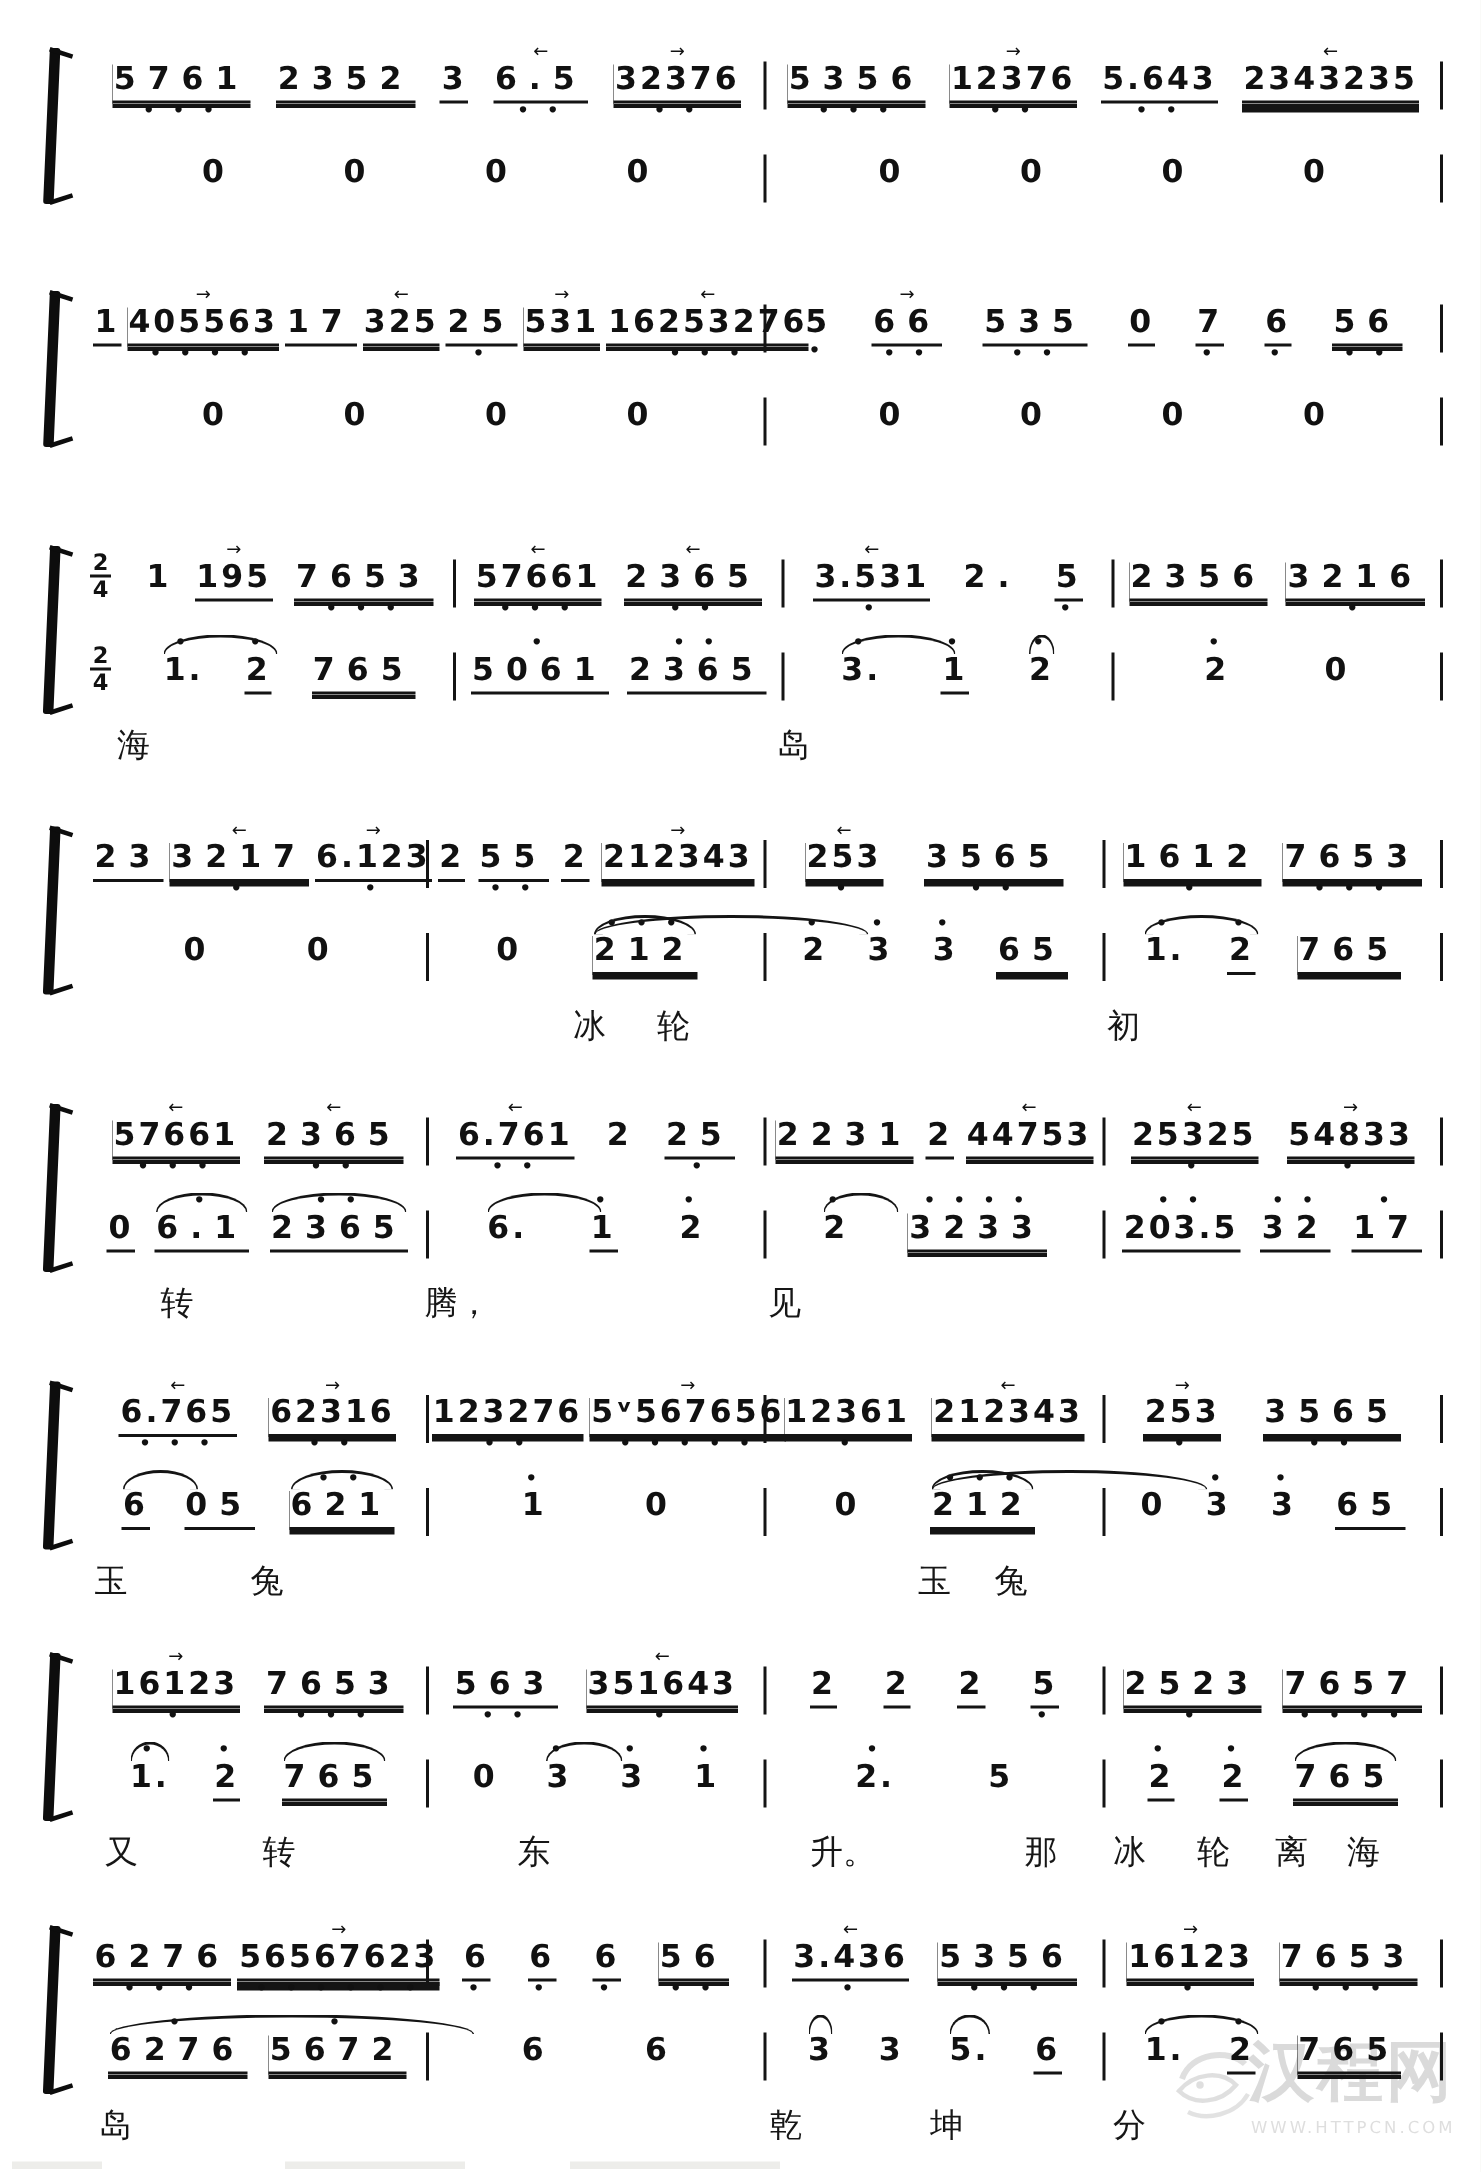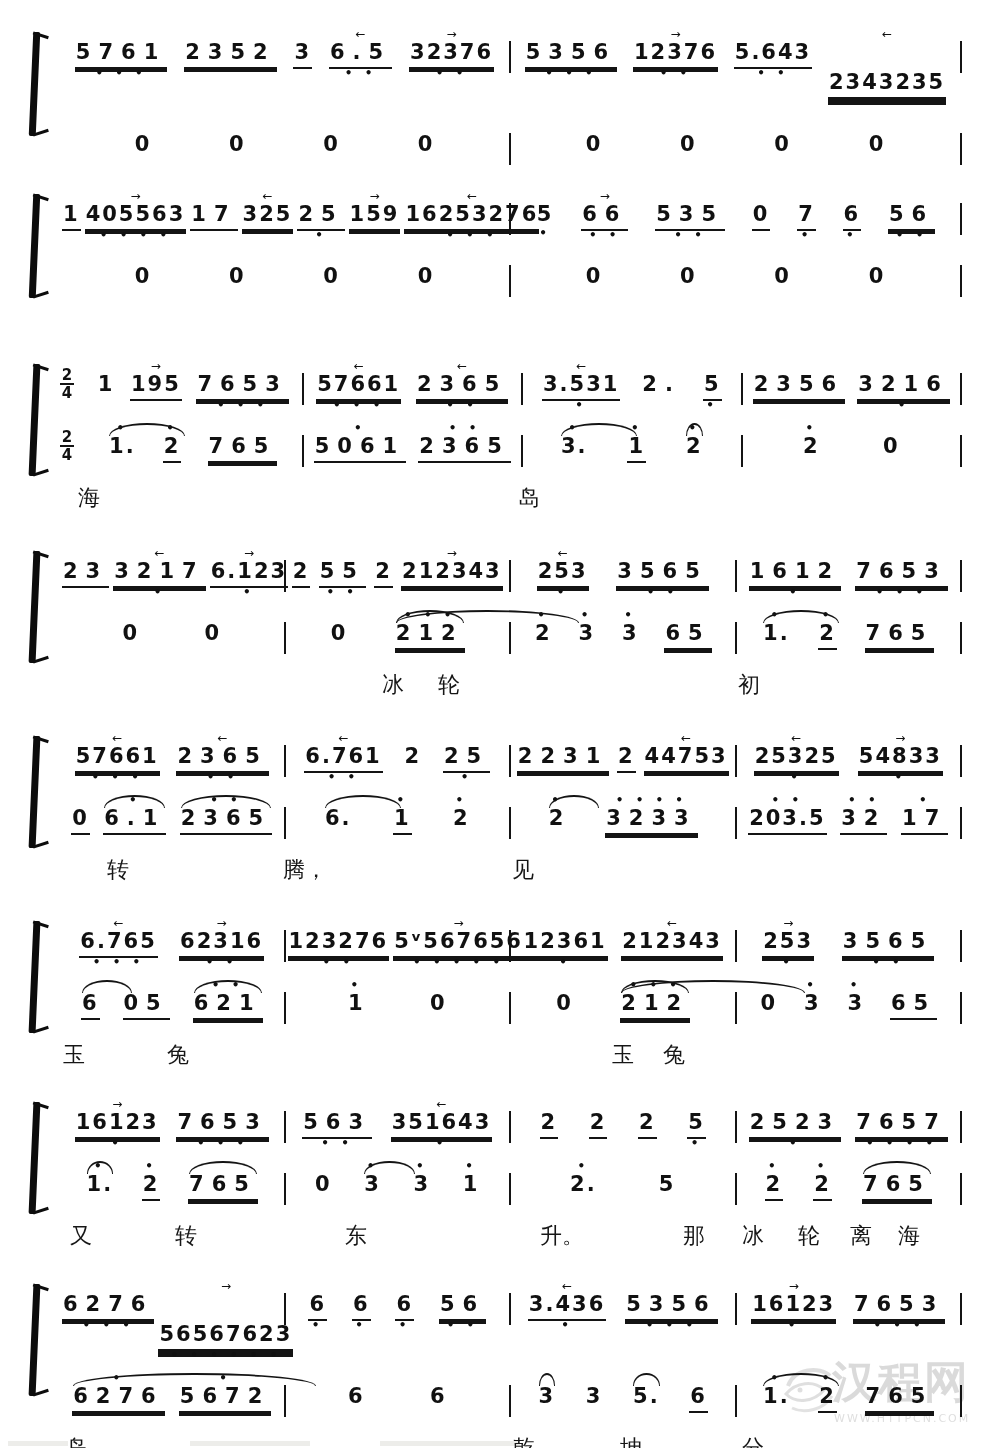--- a/index.html
+++ b/index.html
@@ -19,21 +19,21 @@
   .barline{flex:none;width:2px;height:32px;background:#141414;margin-top:11px;}
   .group{position:relative;display:flex;flex-direction:column;align-items:center;margin:0 2px;}
   .hd,.ld{height:10px;line-height:9px;font-size:12px;letter-spacing:4px;text-align:center;
         font-weight:700;white-space:nowrap;}
   .arrow{font-size:12px;letter-spacing:0;font-weight:400;}
   .num{font-weight:700;font-size:21px;line-height:25px;letter-spacing:2px;white-space:nowrap;
         padding:0 1px 2px 1px;font-family:"DejaVu Sans",sans-serif;}
   .w .num{letter-spacing:8px;}
   .u1 .num{border-bottom:2px solid #141414;}
   .u2 .num{border-bottom:2px solid #141414;box-shadow:0 3px 0 #141414;}
-  .u3 .num{border-bottom:2px solid #141414;box-shadow:0 3px 0 #141414,0 6px 0 #141414;margin-top:30px;}
+  .u3 .num{border-bottom:2px solid #141414;box-shadow:0 3px 0 #141414,0 6px 0 #141414;}
   .arc{position:absolute;top:-1px;left:1px;right:1px;height:11px;border-top:2px solid #141414;
         border-left:1px solid #141414;border-right:1px solid #141414;
         border-radius:50% 50% 0 0 / 100% 100% 0 0;pointer-events:none;}
   .arc.wide{right:auto;width:260%;z-index:3;}
   .ts{flex:none;display:flex;flex-direction:column;align-items:center;margin:6px 10px 0 0;}
   .ts span{font-weight:700;font-size:15px;line-height:14px;}
   .ts .frac{width:14px;height:2px;background:#141414;margin:1px 0;}
   .lyrics{position:relative;height:26px;}
   .lyric-char{position:absolute;top:0;font-size:22px;line-height:24px;color:#161616;
         font-family:"DejaVu Sans",sans-serif;white-space:nowrap;}
@@ -233,21 +233,21 @@
               <div class="group w">
                 <div class="hd"></div>
                 <div class="u1">
                   <div class="num">25</div>
                 </div>
                 <div class="ld">•</div>
               </div>
               <div class="group">
                 <div class="hd arrow">→</div>
                 <div class="u2">
-                  <div class="num">159</div>
+                  <div class="num">531</div>
                 </div>
                 <div class="ld"></div>
               </div>
               <div class="group">
                 <div class="hd arrow">←</div>
                 <div class="u2">
                   <div class="num">16253276</div>
                 </div>
                 <div class="ld">• • •</div>
               </div>

